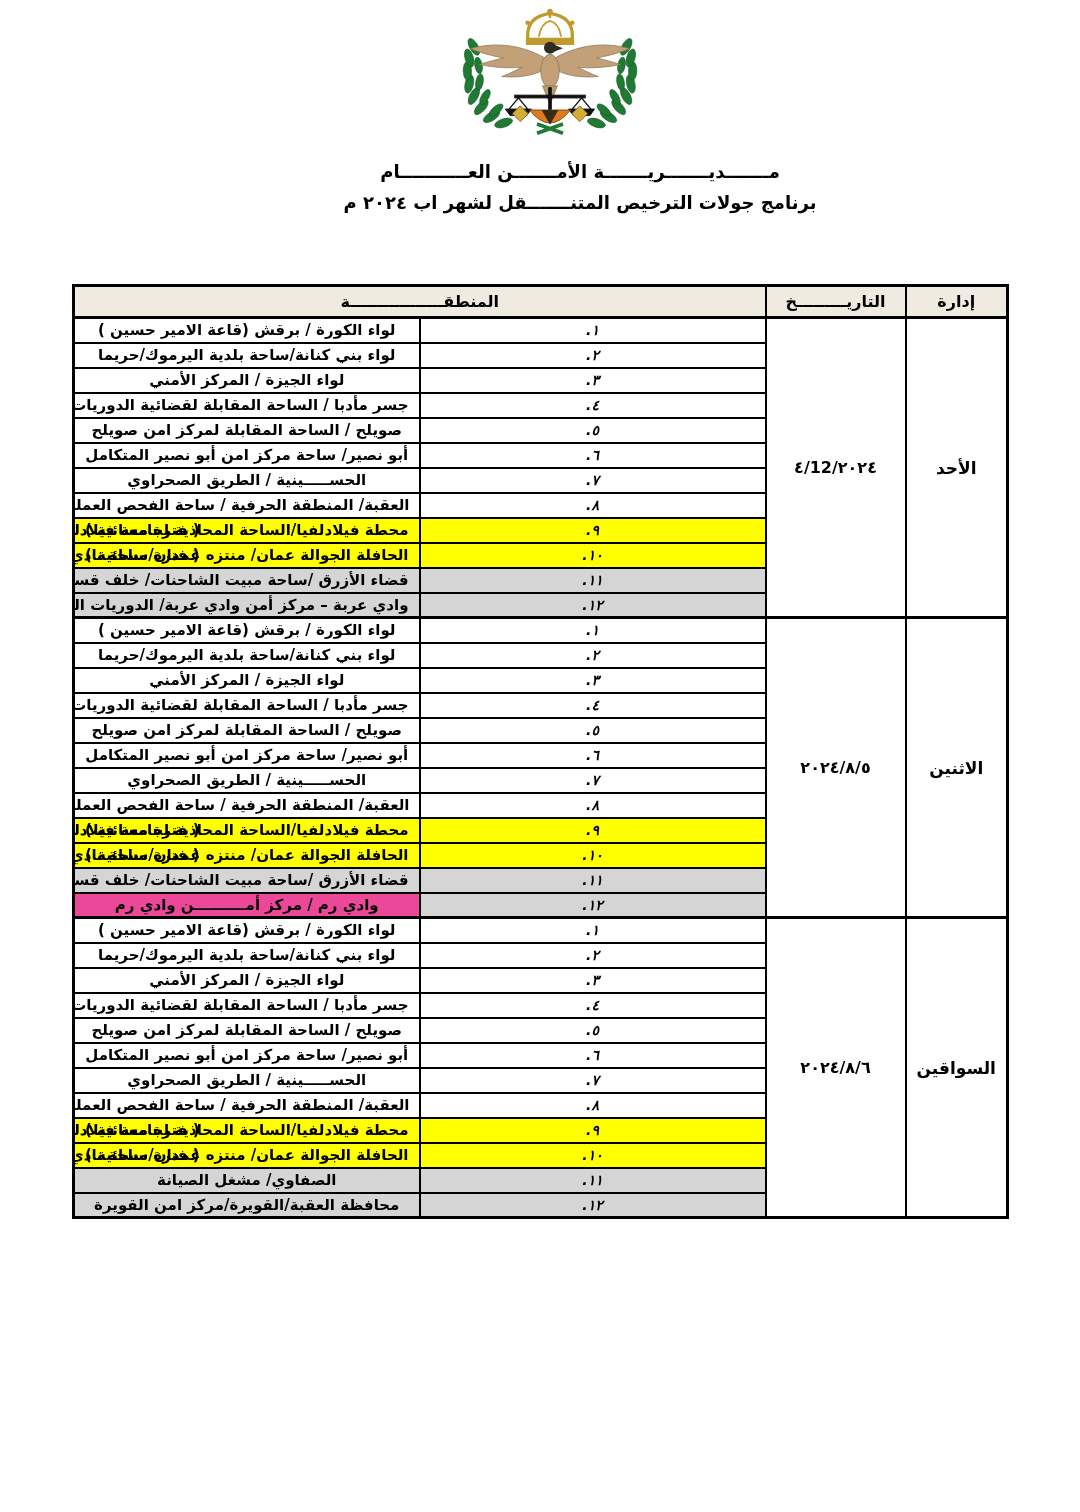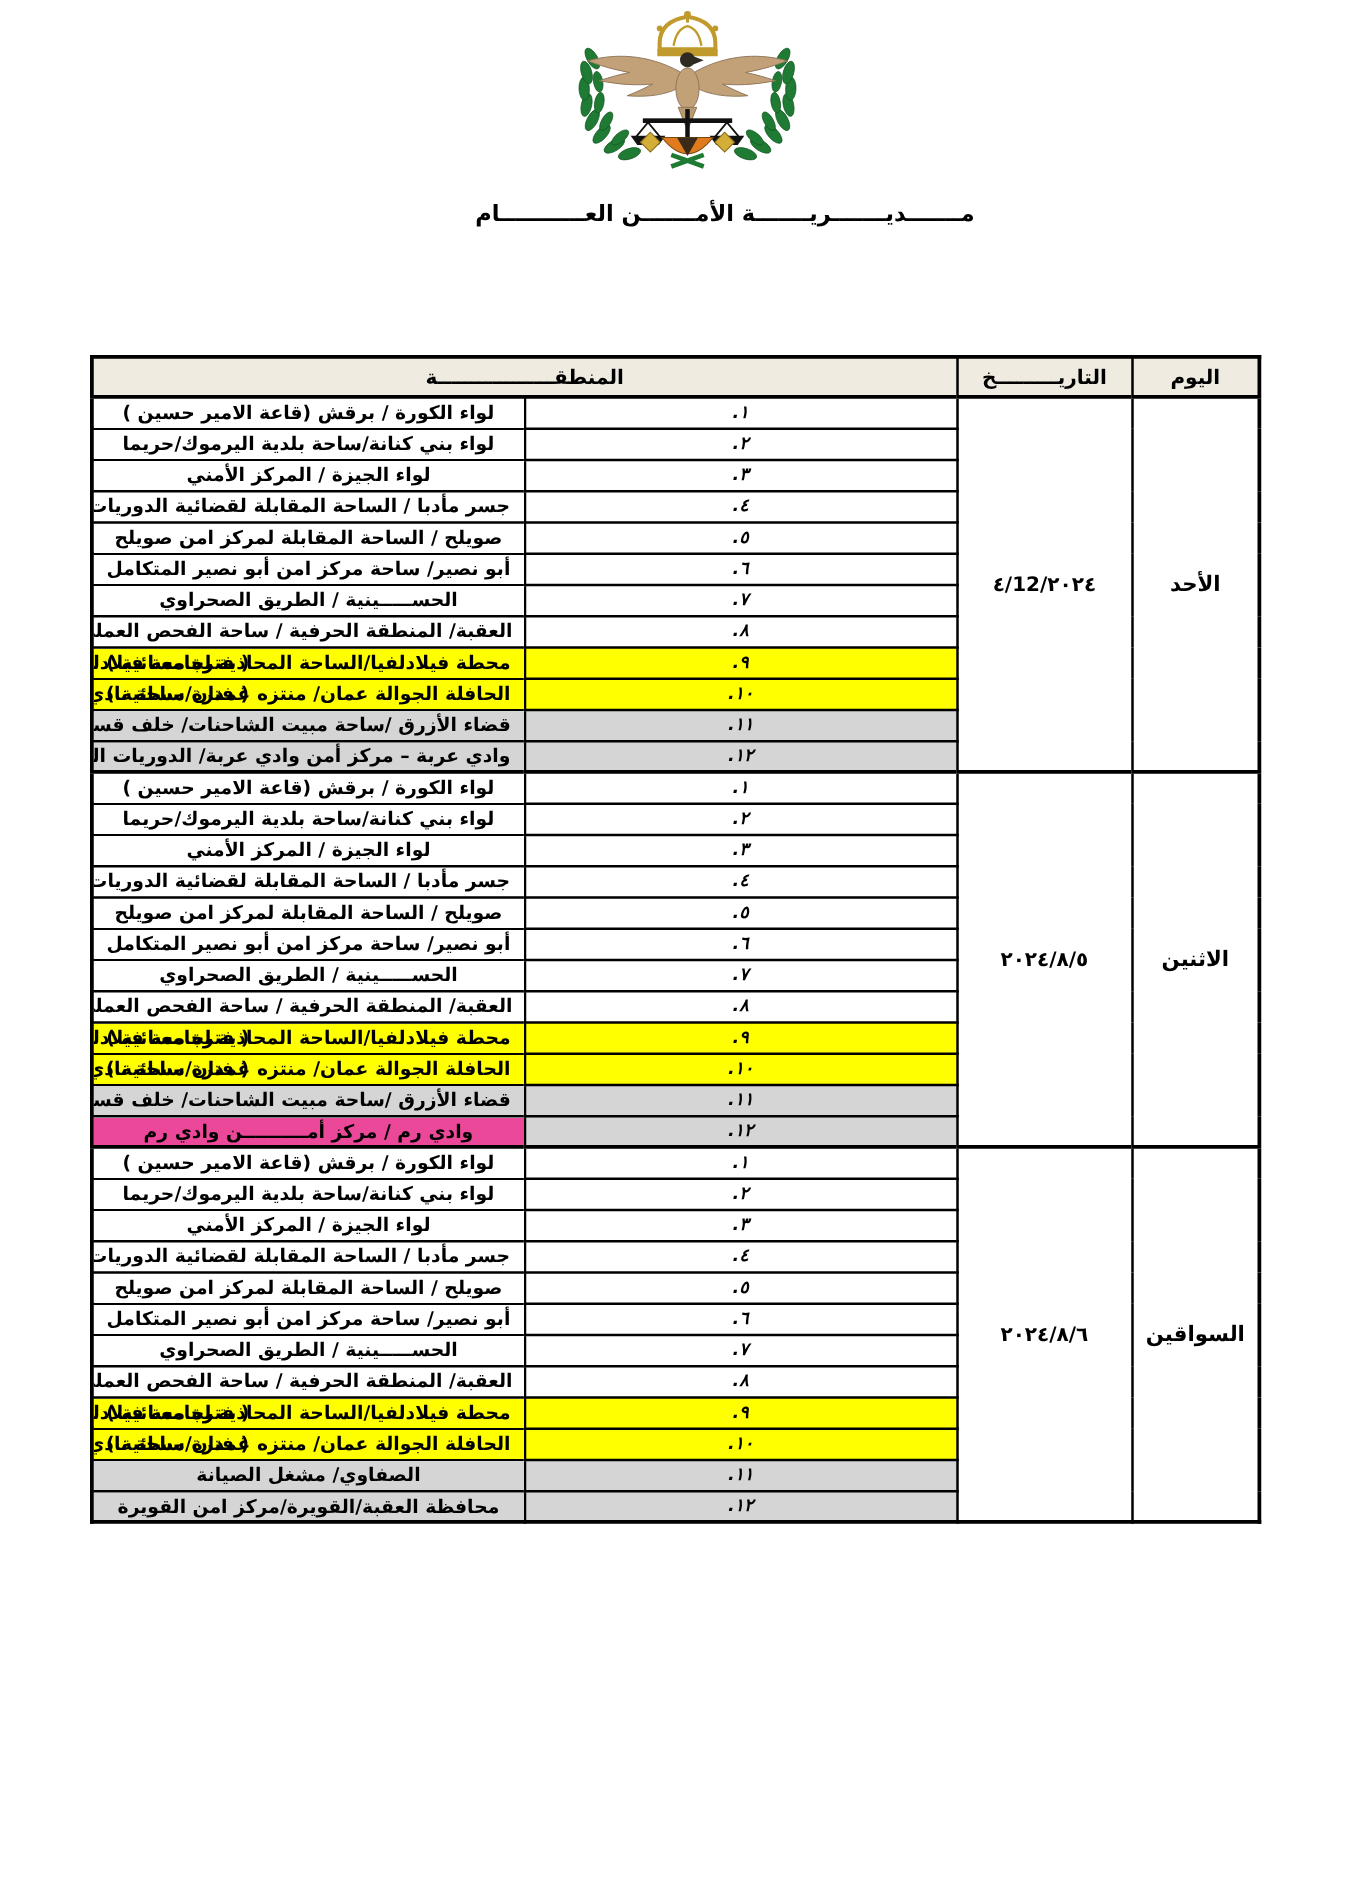--- a/index.html
+++ b/index.html
@@ -102,26 +102,27 @@
     <g>
       <path d="M88,112 q22,28 44,0 z" fill="#e07a1e" stroke="#7a4a10" stroke-width="1"></path>
       <path d="M101,112 l9,16 l9,-16 z" fill="#3a2a18"></path>
       <rect x="72" y="110" width="12" height="12" fill="#d4af37" stroke="#8a6d1c" stroke-width="1" transform="rotate(45 78 116)"></rect>
       <rect x="136" y="110" width="12" height="12" fill="#d4af37" stroke="#8a6d1c" stroke-width="1" transform="rotate(45 142 116)"></rect>
     </g>
   </svg>
 
   <div class="titles">
     <div>مـــــــديـــــــريـــــــة الأمـــــــن العـــــــــــام</div>
+    <div>برنامج جولات الترخيص المتنـــــــقل لشهر اب ٢٠٢٤ م</div>
   </div>
 
   <table class="schedule">
     <thead>
       <tr>
-        <th class="col-day" style="width:102px">اليوم</th>
+        <th class="col-day" style="width:102px">إدارة</th>
         <th class="col-date" style="width:140px">التاريـــــــــخ</th>
         <th class="col-area" colspan="2">المنطقـــــــــــــــــة</th>
       </tr>
     </thead>
     <tbody>
         <tr class="section-start">
           <td class="day-cell" rowspan="12">الأحد</td>
           <td class="date-cell" rowspan="12">٢٠٢٤/12/٤</td>
           <td class="num-cell" style="background-color: rgb(255, 255, 255);">١.</td>
           <td class="area-cell" style="background-color: rgb(255, 255, 255);"><span>لواء الكورة / برقش (قاعة الامير حسين )</span></td>

